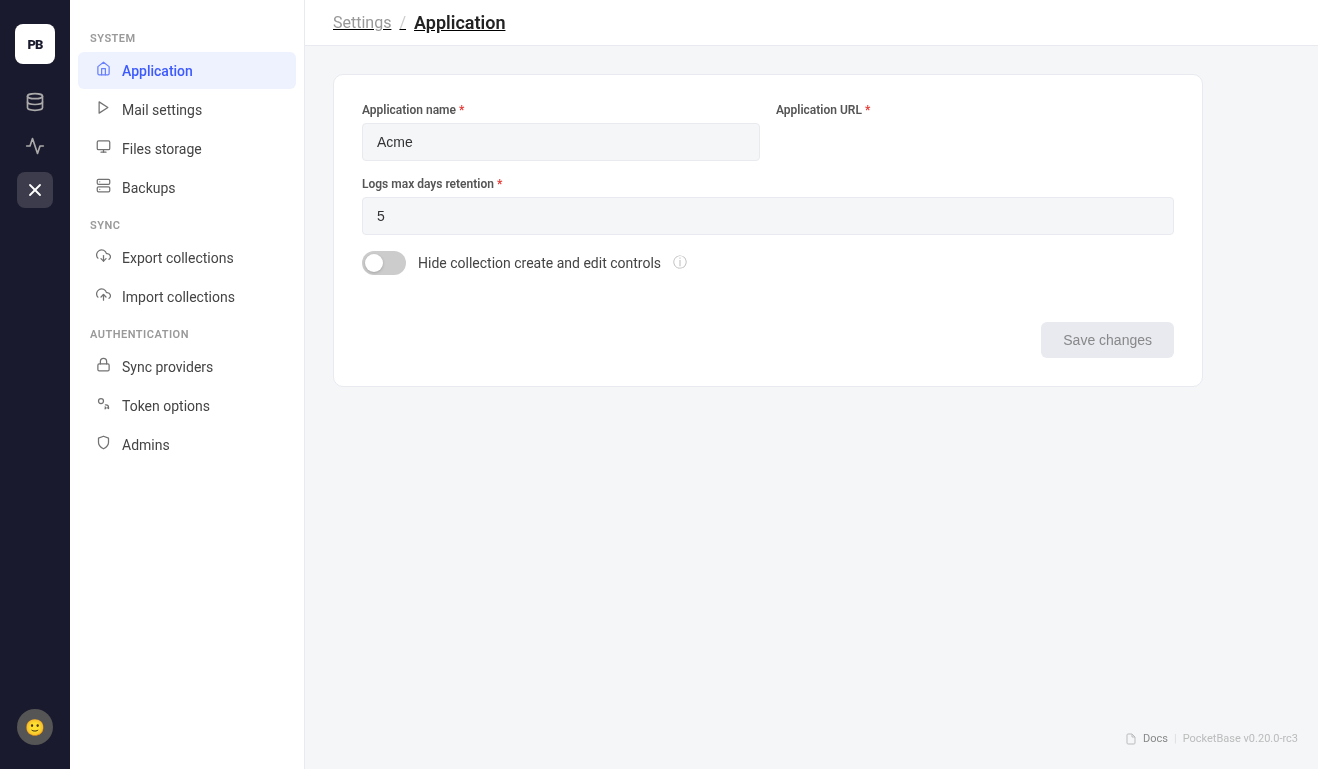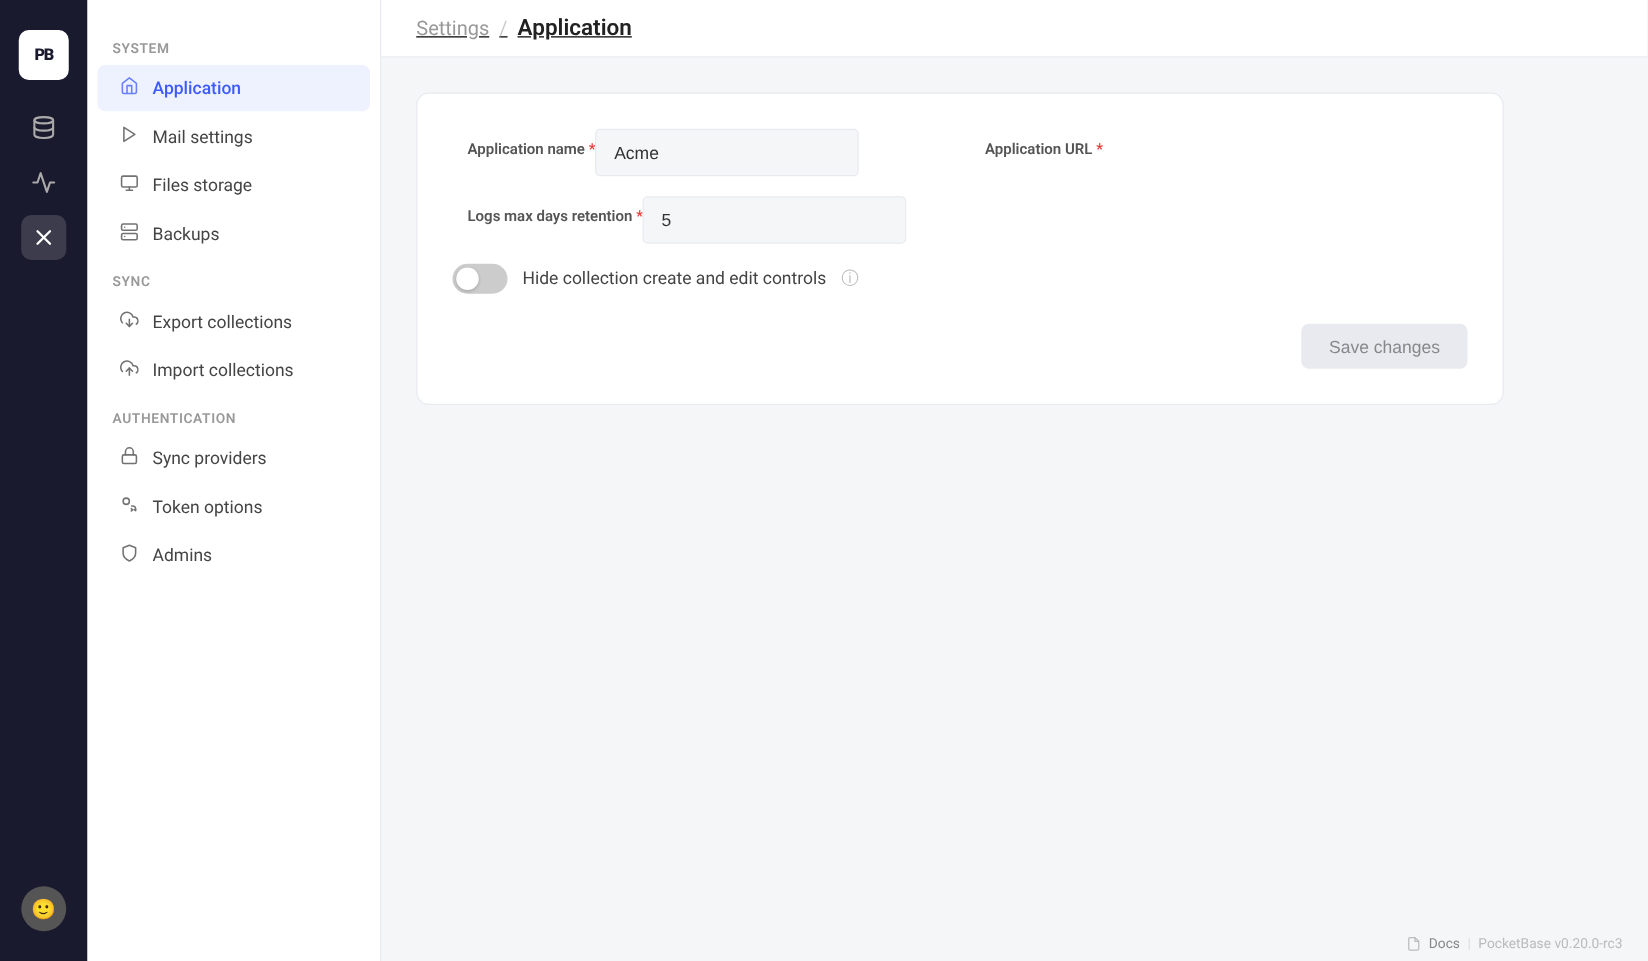--- a/index.html
+++ b/index.html
@@ -155,22 +155,21 @@
 
     .form-row {
       display: flex;
       gap: 16px;
       margin-bottom: 16px;
     }
 
     .form-field {
       flex: 1;
       display: flex;
-      flex-direction: row;
-      margin-left: 12px;
+      flex-direction: column;
     }
 
     .form-field label {
       font-size: 12px;
       font-weight: 600;
       color: #555;
       margin-bottom: 6px;
       display: flex;
       align-items: center;
       gap: 3px;
@@ -242,25 +241,26 @@
 
     .btn-save {
       background: #e8eaf0;
       color: #888;
       border: none;
       border-radius: 6px;
       padding: 10px 22px;
       font-size: 14px;
       font-weight: 500;
       cursor: pointer;
+      margin-top: 23px;
     }
 
     .footer {
       position: fixed;
-      bottom: 8px;
+      bottom: 24px;
       right: 20px;
       font-size: 11px;
       color: #bbb;
       display: flex;
       align-items: center;
       gap: 6px;
     }
     .footer a {
       color: #888;
       text-decoration: none;

